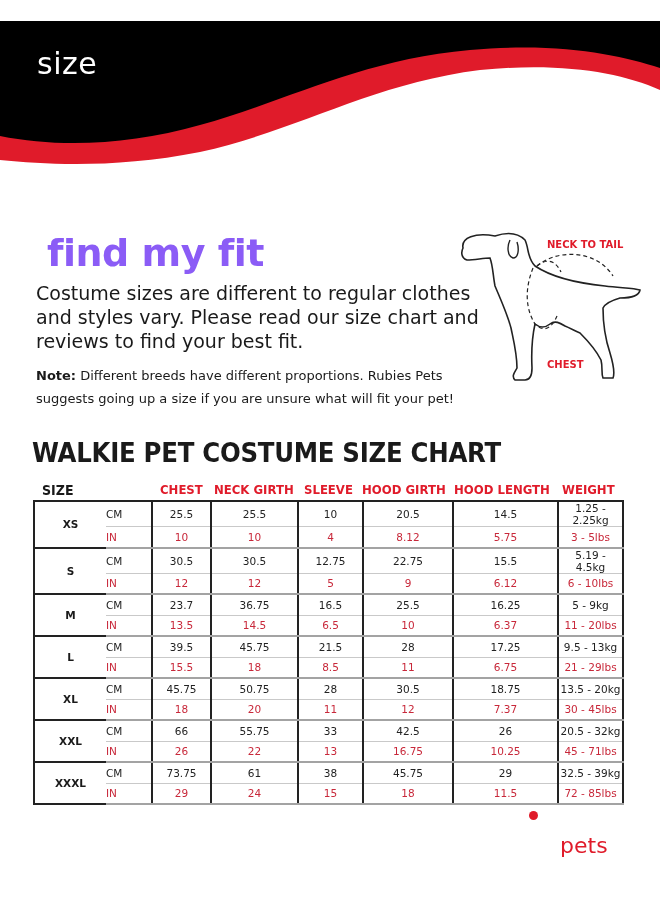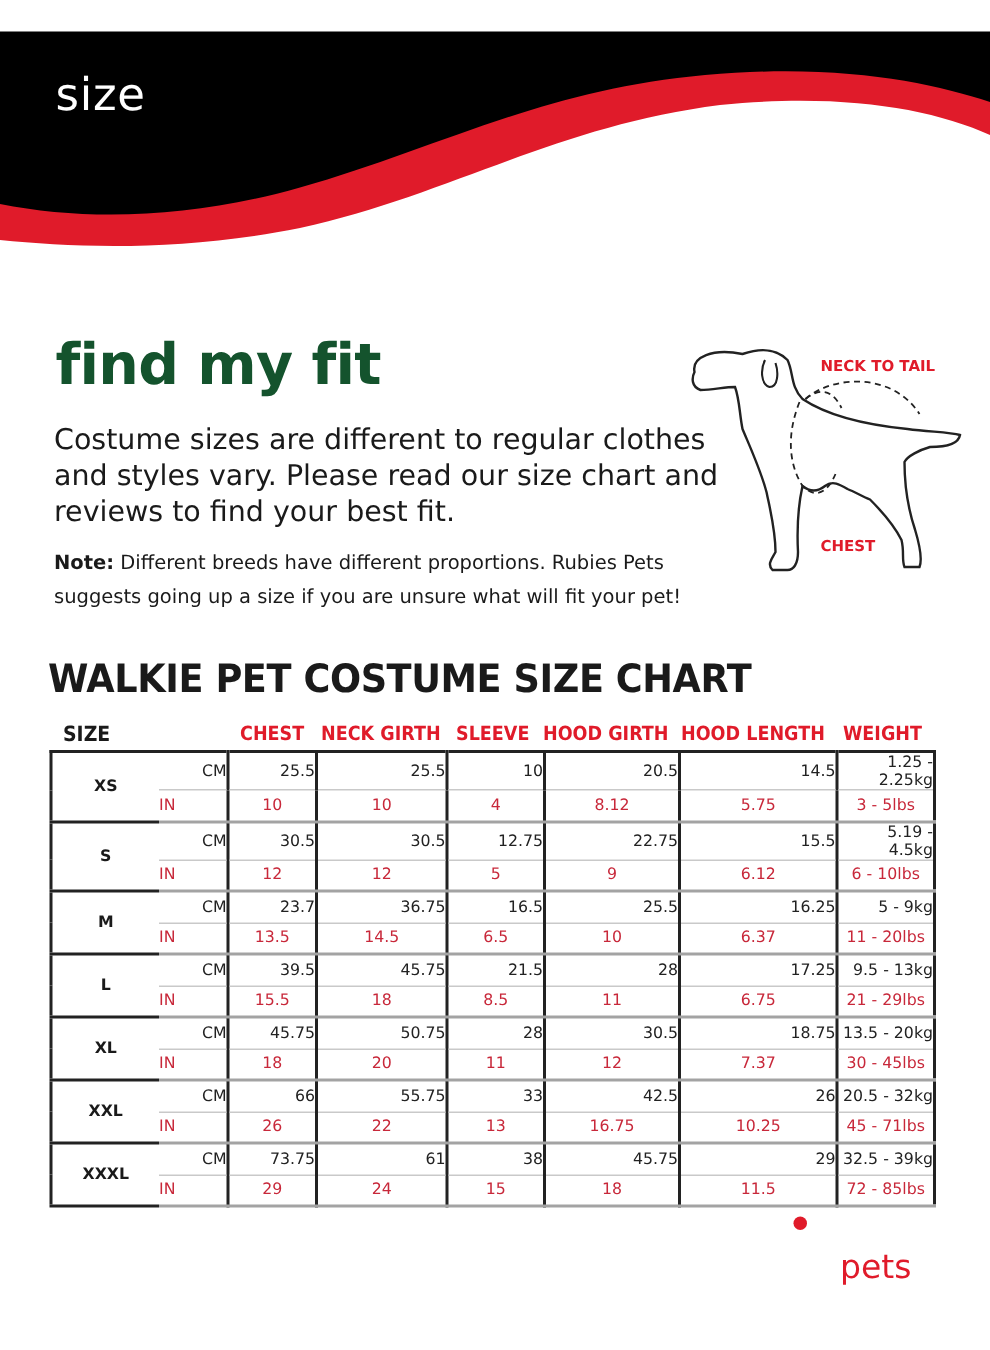--- a/index.html
+++ b/index.html
@@ -1,32 +1,32 @@
 <!DOCTYPE html>
 <html><head>
 <meta charset="utf-8">
 <style>
   html, body { margin:0; padding:0; }
   body { width:660px; height:900px; background:#ffffff; position:relative; overflow:hidden; font-family:"DejaVu Sans", sans-serif; color:#1a1a1a; }
   .banner { position:absolute; left:0; top:0; width:660px; height:180px; }
   .banner-title { position:absolute; left:37px; top:46px; color:#fff; font-family:"DejaVu Sans", sans-serif; font-size:30px; line-height:36px; font-weight:normal; letter-spacing:0.5px; }
-  .fit-title { position:absolute; left:35px; top:219px; color:#14532d; font-family:"DejaVu Sans", sans-serif; font-weight:bold; font-size:38px; letter-spacing:-0.5px; margin:2px; }
+  .fit-title { position:absolute; left:35px; top:219px; color:#8b5cf6; font-family:"DejaVu Sans", sans-serif; font-weight:bold; font-size:38px; letter-spacing:-0.5px; margin:12px; }
   .intro { position:absolute; left:36px; top:281px; width:450px; font-size:19px; line-height:24px; margin:0; color:#1a1a1a; }
   .note { position:absolute; left:36px; top:364px; width:450px; font-size:13px; line-height:23px; margin:0; color:#1a1a1a; }
   .note b { font-weight:bold; }
   .dog { position:absolute; left:455px; top:228px; width:190px; height:175px; }
   .dog-label { position:absolute; color:#e01b2a; font-weight:bold; font-size:10px; font-family:"DejaVu Sans", sans-serif; }
   .chart-title { position:absolute; left:32px; top:438px; font-family:"DejaVu Sans", sans-serif; font-weight:bold; font-size:26px; letter-spacing:-0.3px; color:#1a1a1a; margin:0; white-space:nowrap; transform:scaleX(0.94); transform-origin:left; }
   .hdr { position:absolute; top:482px; font-weight:bold; font-size:13px; color:#e01b2a; white-space:nowrap; transform:scaleX(0.9); transform-origin:left; }
   .hdr.size { color:#1a1a1a; font-size:14px; }
   table.grid { position:absolute; left:33px; top:500px; width:589px; border-collapse:collapse; border:2px solid #222; table-layout:fixed; }
   table.grid td { padding:0; height:19.5px; font-size:10.5px; text-align:center; vertical-align:middle; font-family:"DejaVu Sans", sans-serif; }
   table.grid td.sz { font-weight:bold; font-size:10.5px; border-bottom:2px solid #222; width:72px; }
   table.grid td.unit { width:46px; text-align:left; padding-left:0; border-right:2px solid #222; }
-  table.grid tr.cm td.v, table.grid tr.cm td.unit { border-bottom:1px solid #c9c9c9;text-align:right; }
+  table.grid tr.cm td.v, table.grid tr.cm td.unit { border-bottom:1px solid #c9c9c9; }
   table.grid tr.in td { border-bottom:2px solid #a3a3a3; }
   table.grid td.v { border-right:2px solid #222; }
   table.grid td.v.last { border-right:none; }
   tr.in td.unit, tr.in td.v { color:#c8283a; }
   tr.cm td.v, tr.cm td.unit { color:#222; }
   .logo { position:absolute; left:500px; top:805px; width:130px; height:60px; }
   .logo-word { position:absolute; left:0; top:0; font-weight:bold; font-size:29px; color:#111; letter-spacing:-1px; font-family:"DejaVu Sans", sans-serif; }
   .logo-sub { position:absolute; left:60px; top:28px; font-size:22px; color:#e01b2a; font-family:"DejaVu Sans", sans-serif; }
 </style>
 </head>

